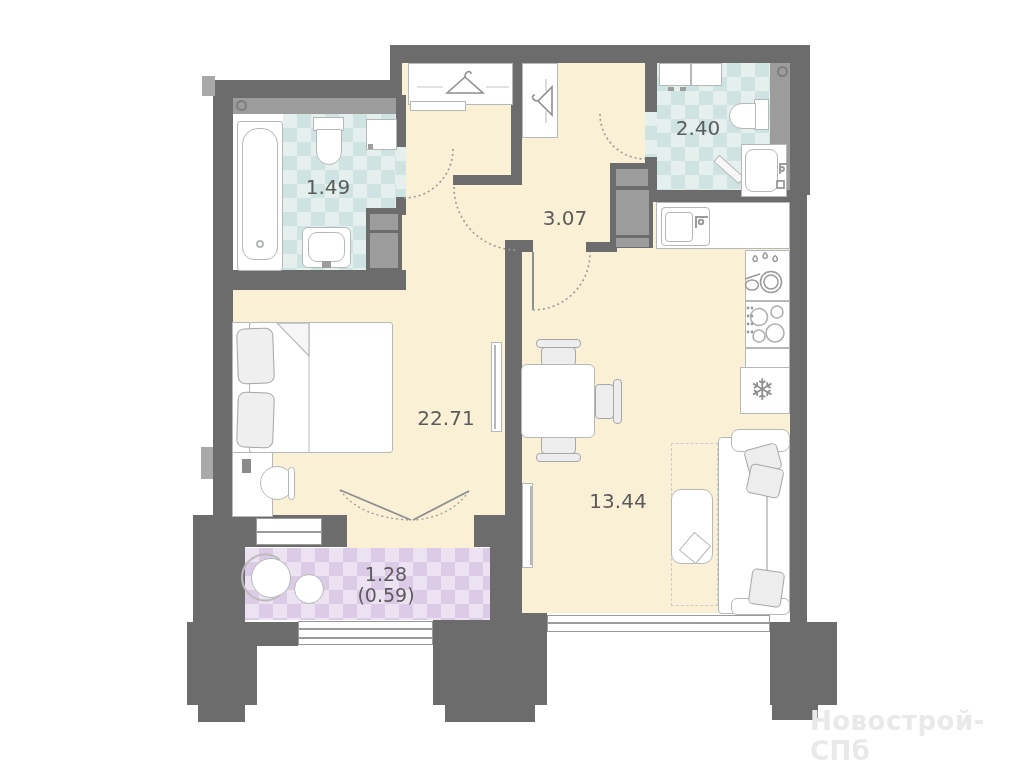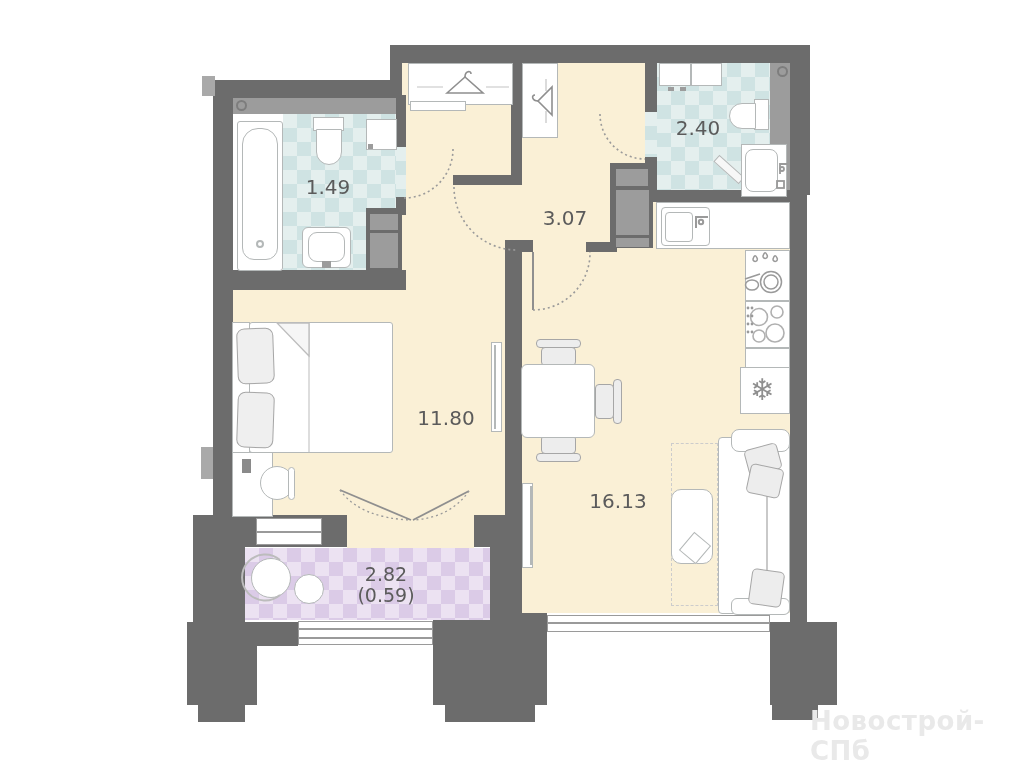--- a/index.html
+++ b/index.html
@@ -252,22 +252,22 @@
     <g stroke="#9a9a9a" stroke-width="1.8" fill="none">
       <path d="M780,174 L780,164 L788,164"></path>
       <circle cx="782" cy="169" r="2"></circle>
       <rect x="777" y="181" width="7" height="7"></rect>
     </g>
   </svg>
 
   <div class="abs area-label" style="left:328px;top:187px;">1.49</div>
   <div class="abs area-label" style="left:698px;top:128px;">2.40</div>
   <div class="abs area-label" style="left:565px;top:218px;">3.07</div>
-  <div class="abs area-label" style="left:446px;top:418px;">11.80</div>
-  <div class="abs area-label" style="left:618px;top:501px;">16.13</div>
+  <div class="abs area-label" style="left:446px;top:418px;">22.71</div>
+  <div class="abs area-label" style="left:618px;top:501px;">13.44</div>
   <div class="abs balc-label" style="left:386px;top:585px;">
-    <div>2.82</div>
+    <div>1.28</div>
     <div>(0.59)</div>
   </div>
 
   <div class="abs watermark" style="left:810px;top:706px;">Новострой-СПб</div>
 
 </div>
 
 </body></html>

